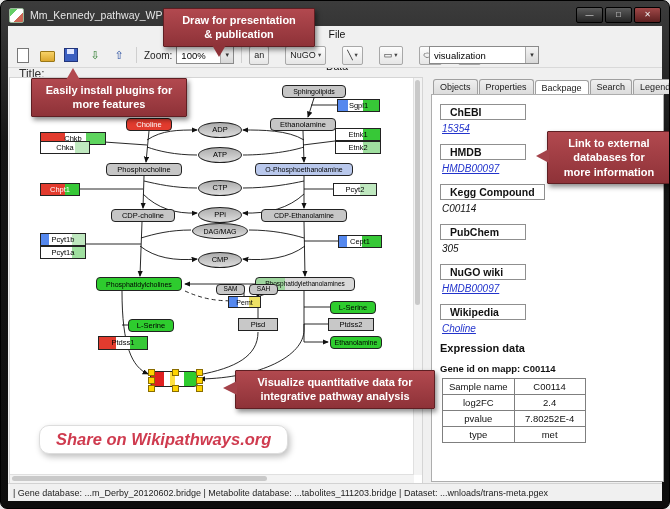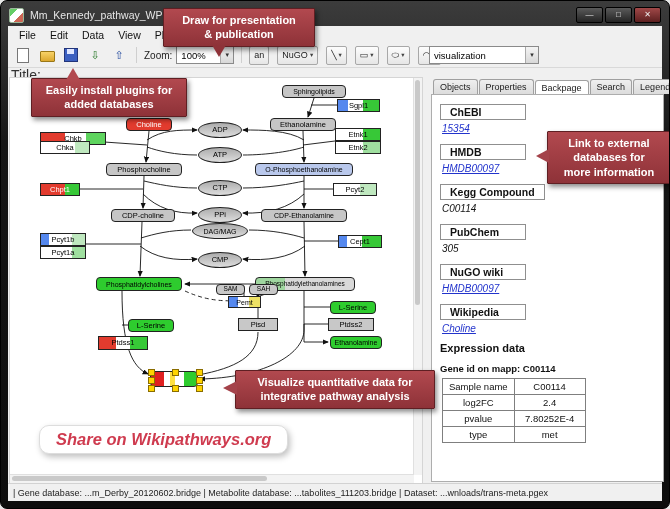--- a/index.html
+++ b/index.html
@@ -6,40 +6,40 @@
   #frame{position:relative;width:670px;height:509px;background:linear-gradient(180deg,#3c3c3c,#161616 28%,#0d0d0d);border:1px solid #000;border-radius:7px;box-sizing:border-box;overflow:hidden;}
   
   #titlebar{position:absolute;left:8px;top:4px;right:8px;height:20px;display:flex;align-items:center;}
   #app-icon{width:13px;height:13px;margin-right:6px;border:1px solid #9ab89a;background:linear-gradient(135deg,#66cc66 0 30%,#ffffff 30% 62%,#cc6655 62%);border-radius:2px;}
   #title-text{color:#e6e6e6;font-size:10.5px;white-space:nowrap;overflow:hidden;flex:1;}
   #win-buttons{display:flex;}
   .winbtn{width:25px;height:14px;margin-left:2px;border:1px solid #000;border-radius:2px;background:linear-gradient(180deg,#5a5a5a,#242424);color:#eee;font-size:8px;line-height:1;display:flex;align-items:center;justify-content:center;}
   .winbtn.close{background:linear-gradient(180deg,#a04848,#5c1f1f);}
   
   #app{position:absolute;left:7px;top:25px;right:7px;bottom:7px;background:#f0f0f0;}
-  #menubar{position:absolute;left:0;top:0;right:0;height:17px;background:#f0f0f0;border-bottom:1px solid #e0e0e0;display:flex;align-items:center;padding-left:4px;}
+  #menubar{position:absolute;left:0;top:0;right:0;height:17px;background:#f0f0f0;border-bottom:1px solid #e0e0e0;display:flex;align-items:center;padding-left:4px;flex-direction:column;}
   .menu-item{font-size:10.5px;color:#111;padding:2px 7px;}
   #toolbar{position:absolute;left:0;top:17px;right:0;height:24px;background:#f0f0f0;border-bottom:1px solid #d9d9d9;display:flex;align-items:center;padding:0 5px;gap:4px;}
   .tb-icon{width:18px;height:18px;display:flex;align-items:center;justify-content:center;border:1px solid transparent;border-radius:2px;}
   .ic-page{width:10px;height:13px;background:#fff;border:1px solid #777;}
   .ic-folder{width:13px;height:9px;background:linear-gradient(180deg,#f7d268,#dca82e);border:1px solid #9a7716;border-radius:1px;margin-top:3px;}
   .ic-save{width:12px;height:12px;background:#3b5fc0;border:1px solid #22347a;position:relative;}
   .ic-save:after{content:"";position:absolute;left:2px;top:0;width:7px;height:5px;background:#dfe6ff;}
   .ic-arrow{font-size:11px;line-height:1;color:#2a7a2a;}
   .ic-arrow.blue{color:#2a4fa0;}
   .tb-sep{width:1px;height:16px;background:#cfcfcf;margin:0 3px;}
   #zoom-label{font-size:10px;color:#222;}
   .combo{height:16px;background:#fff;border:1px solid #8a8a8a;display:flex;align-items:center;font-size:9.5px;padding-left:4px;}
   .combo .dd{margin-left:auto;width:12px;height:100%;background:linear-gradient(180deg,#f4f4f4,#d8d8d8);border-left:1px solid #aaa;font-size:7px;display:flex;align-items:center;justify-content:center;color:#333;}
   #zoom-combo{width:52px;}
   #vis-combo{position:absolute;left:421px;top:3px;width:104px;}
-  #tool-buttons{display:flex;gap:8px;}
+  #tool-buttons{display:flex;gap:16px;}
   .tool-btn{height:17px;border:1px solid #a8a8a8;border-radius:2px;background:linear-gradient(180deg,#fdfdfd,#e6e6e6);font-size:9px;color:#222;display:inline-flex;align-items:center;padding:0 4px;gap:2px;}
   .tool-btn .dd{font-size:6.5px;color:#444;}
-  #side-title{position:absolute;left:3px;top:41px;font-size:14px;color:#333;}
+  #side-title{position:absolute;left:11px;top:41px;font-size:12px;color:#333;}
   
   #canvas{position:absolute;left:1px;top:51px;width:412px;height:405px;background:#fff;border:1px solid #d5d5d5;box-sizing:content-box;}
   #edges{position:absolute;left:0;top:0;z-index:1;}
   #nodes{position:absolute;left:0;top:0;width:404px;height:397px;z-index:2;}
   .node{position:absolute;display:flex;align-items:center;justify-content:center;border:1px solid #222;color:#000;font-size:7.5px;line-height:1;white-space:nowrap;background:#c6c6c6;box-sizing:border-box;}
   .node.ellipse{border-radius:50%;background:linear-gradient(180deg,#ababab,#dedede);}
   .node.met{border-radius:4px;}
   .node.gene{border-radius:0;background:#fff;}
   .handle{position:absolute;width:5px;height:5px;background:#ffd400;border:1px solid #8a6d00;}
   #vscroll{position:absolute;right:0;top:0;width:8px;height:397px;background:#f3f3f3;border-left:1px solid #e0e0e0;z-index:3;}
@@ -295,21 +295,21 @@
     <div id="statusbar">| Gene database: ...m_Derby_20120602.bridge  |  Metabolite database: ...tabolites_111203.bridge  |  Dataset: ...wnloads/trans-meta.pgex</div>
   </div>
 
   <div class="callout" id="co-top">
     <div>Draw for presentation</div>
     <div>&amp; publication</div>
     <div class="ptr"></div>
   </div>
   <div class="callout" id="co-left">
     <div>Easily install plugins for</div>
-    <div>added databases</div>
+    <div>more features</div>
     <div class="ptr"></div>
   </div>
   <div class="callout" id="co-right">
     <div>Link  to external</div>
     <div>databases  for</div>
     <div>more information</div>
     <div class="ptr"></div>
   </div>
   <div class="callout" id="co-bottom">
     <div>Visualize quantitative data  for</div>

